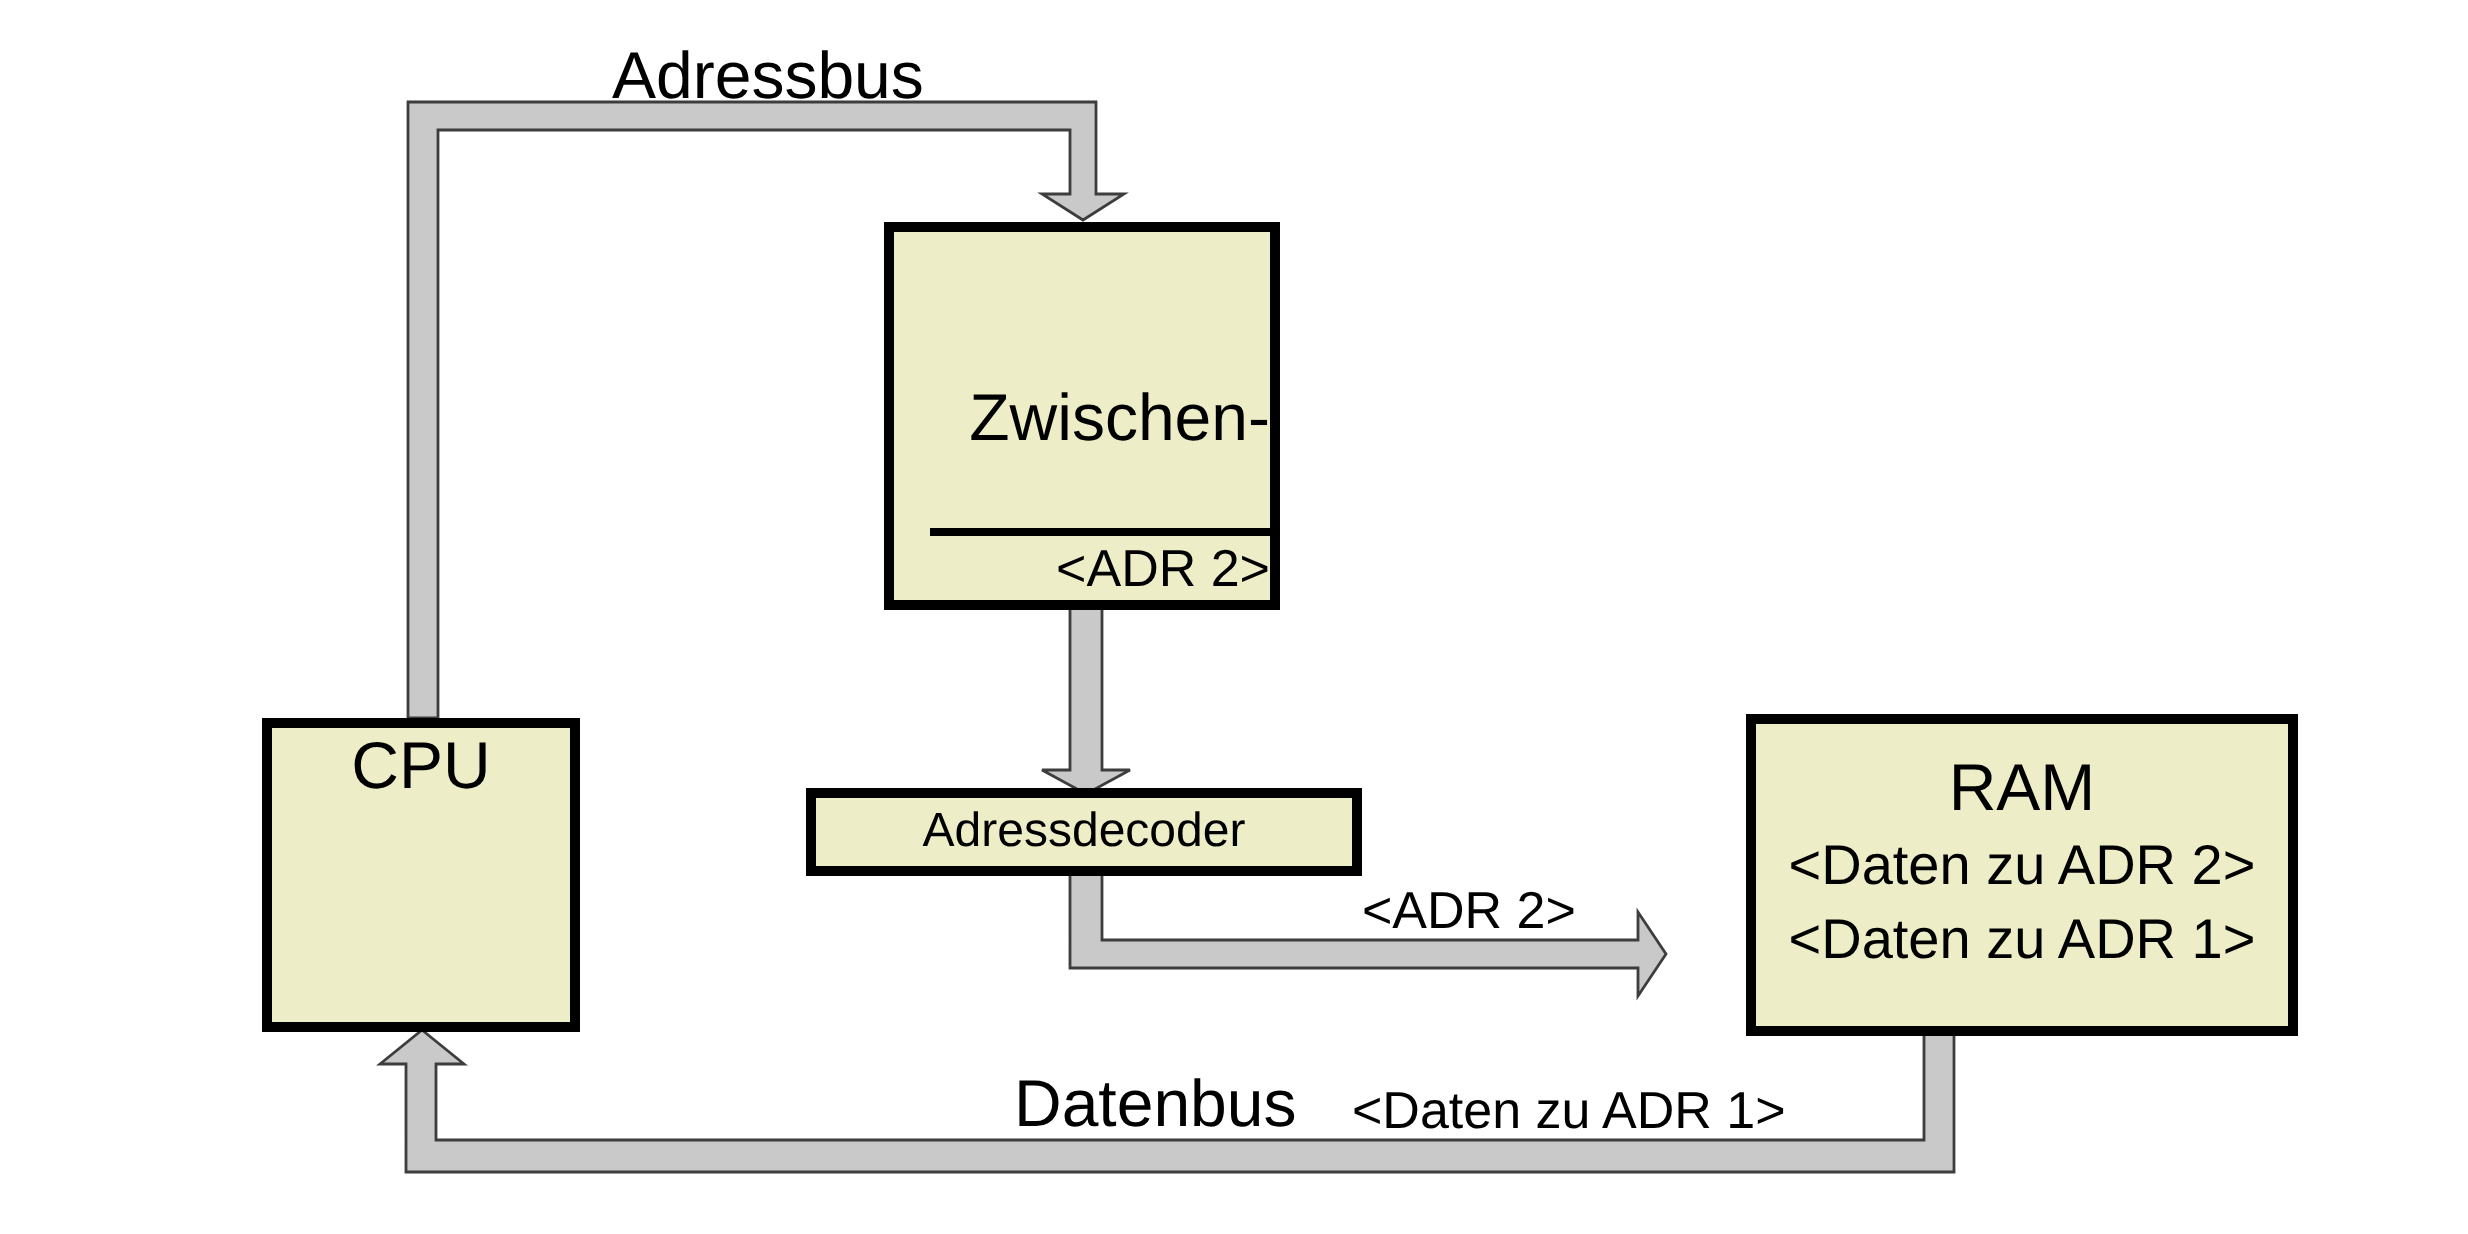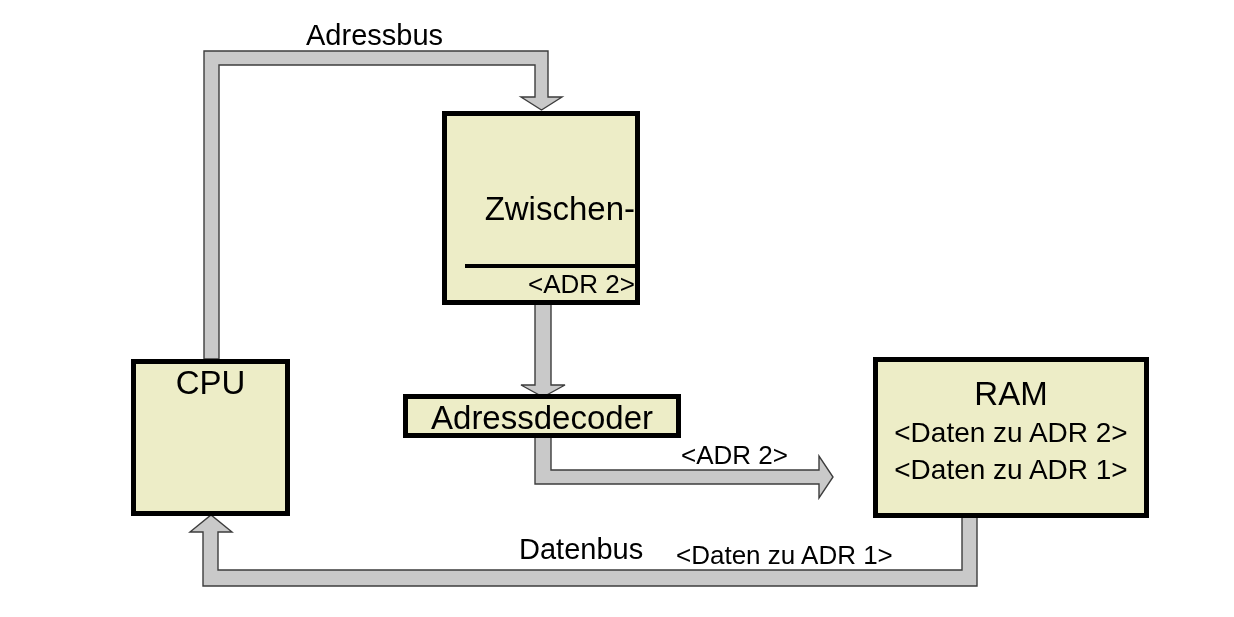--- a/index.html
+++ b/index.html
@@ -39,36 +39,36 @@
     flex:1;display:flex;flex-direction:column;justify-content:center;
     padding-left:20px;font-size:33px;line-height:42px;
     border-bottom:4px solid var(--node-border);
   }
   .buffer-row-reg{
     height:32px;display:flex;align-items:center;justify-content:center;
     font-size:26px;
   }
   .node-decoder{
     left:403px;top:394px;width:278px;height:44px;
-    display:flex;justify-content:center;
-    font-size:33px;
+    display:flex;align-items:center;justify-content:center;
+    font-size:24px;
   }
   .node-ram{
     left:832px;top:357px;width:276px;height:161px;
     display:flex;flex-direction:column;align-items:center;
     padding-top:10px;
     margin-left:41px;
   }
   .ram-title{font-size:33px;line-height:40px;margin-top:2px;}
   .ram-row{font-size:28px;line-height:37px;}
   .free-label{position:absolute;z-index:3;line-height:1.1;white-space:nowrap;}
-  .label-big{font-size:29px;}
+  .label-big{font-size:33px;}
   .label-small{font-size:26px;}
   #adressbus-label{left:306px;top:20px;}
-  #datenbus-label{left:507px;top:534px;margin-left:12px;}
+  #datenbus-label{left:507px;top:534px;}
   #adr2-bus-label{left:681px;top:441px;}
   #daten-adr1-bus-label{left:676px;top:541px;}
 </style>
 </head>
 <body>
 
 <div id="canvas">
 
   <svg id="bus-layer" width="1234" height="617" viewBox="0 0 1234 617">
 

